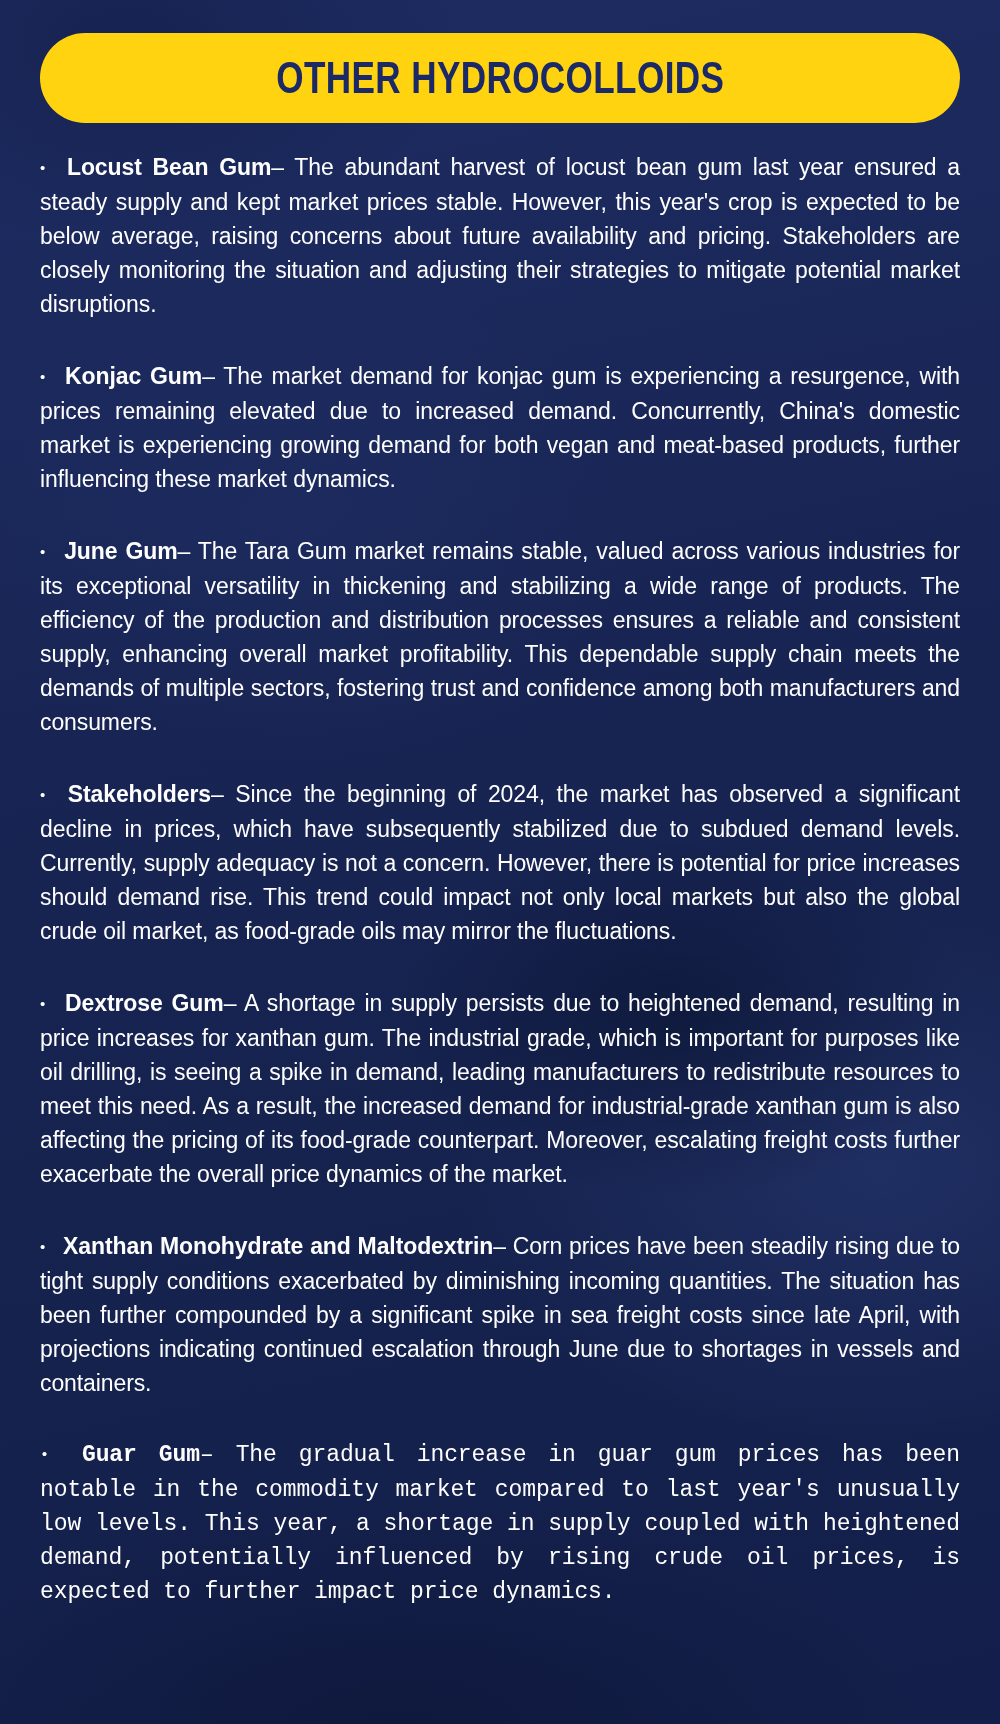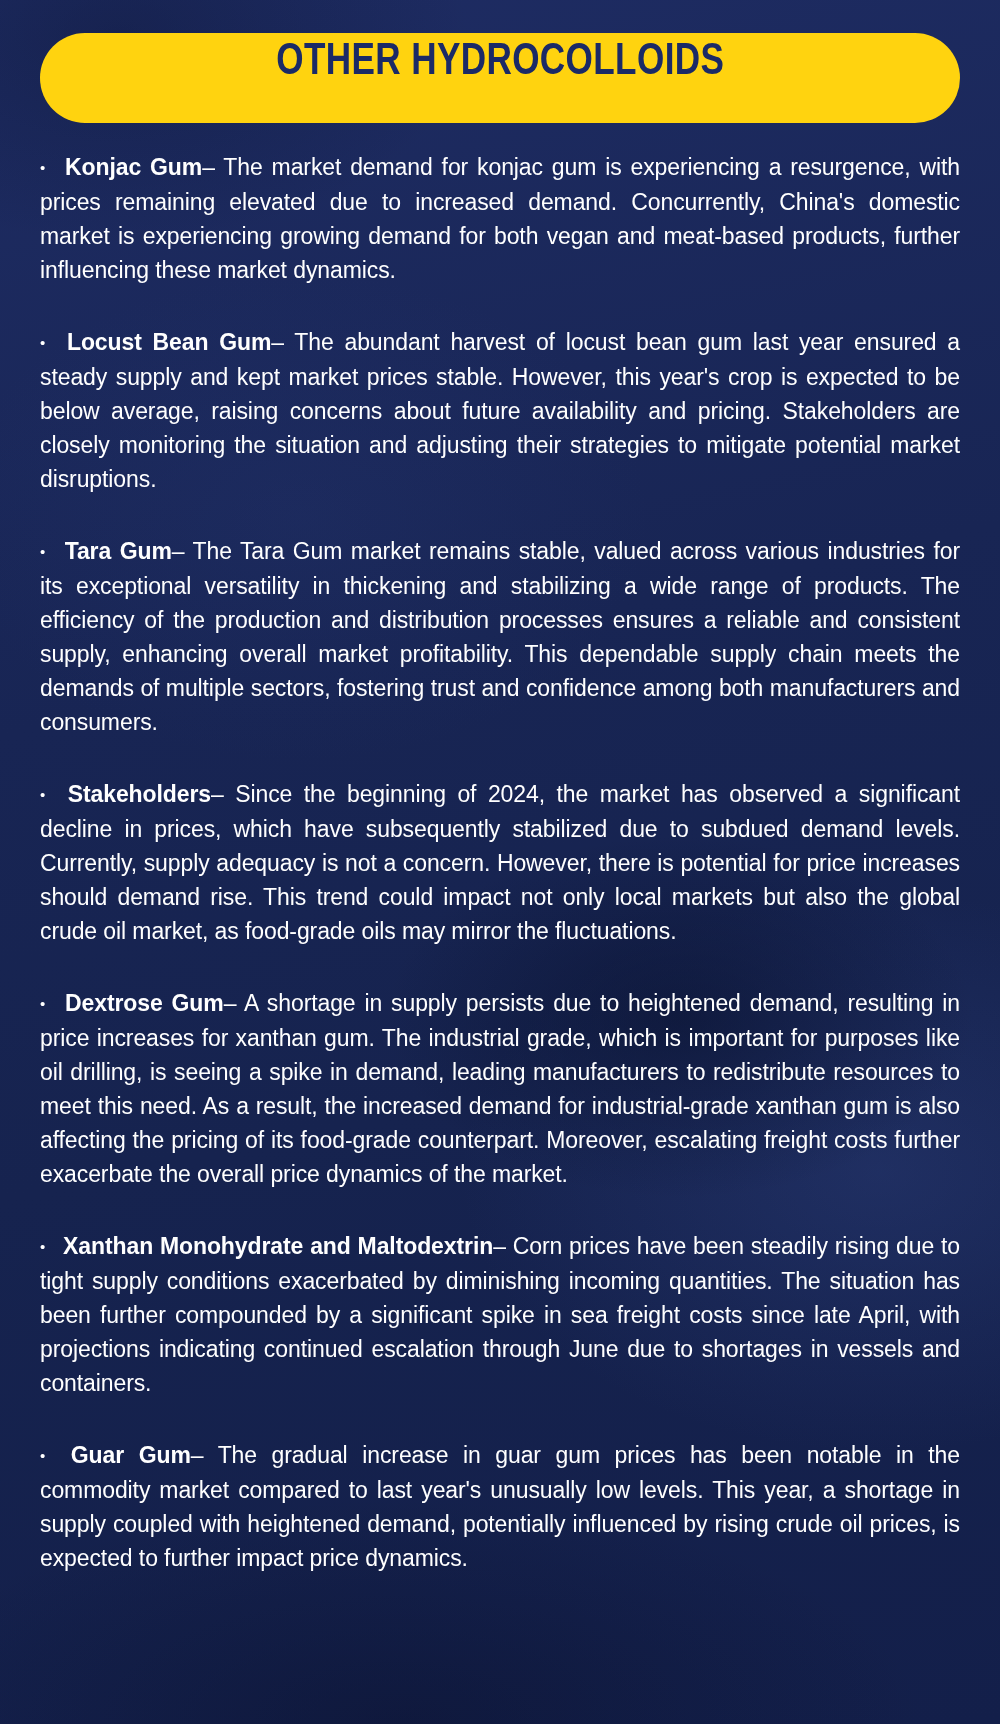--- a/index.html
+++ b/index.html
@@ -26,21 +26,21 @@
   }
   .header-pill {
     position: absolute;
     left: 40px;
     top: 33px;
     width: 920px;
     height: 90px;
     background: #FFD30F;
     border-radius: 46px;
     display: flex;
-    align-items: flex-start;
+    align-items: center;
     justify-content: center;
   }
   .pill-title {
     display: inline-block;
     color: #1B2A66;
     font-size: 45px;
     font-weight: bold;
     letter-spacing: 0.5px;
     white-space: nowrap;
     transform: scaleX(0.78);
@@ -54,20 +54,21 @@
   .item {
     margin: 0 0 38px 0;
     color: #ffffff;
     font-size: 23px;
     line-height: 34px;
     text-align: justify;
     letter-spacing: -0.1px;
   }
   .item:last-child {
     margin-bottom: 0;
+    font-family: Liberation Mono, monospace;
   }
   .bullet {
     font-size: 15px;
     margin-right: 11px;
     vertical-align: 2px;
   }
   .term {
     font-weight: bold;
   }
   .separator {
@@ -80,33 +81,33 @@
 <div class="page">
 
   <div class="header-pill">
     <span class="pill-title">OTHER HYDROCOLLOIDS</span>
   </div>
 
   <div class="content">
 
     <p class="item">
       <span class="bullet">•</span>
+      <span class="term">Locust Bean Gum</span><span class="separator">–</span>
+      <span class="body-text">The abundant harvest of locust bean gum last year ensured a steady supply and kept market prices stable. However, this year's crop is expected to be below average, raising concerns about future availability and pricing. Stakeholders are closely monitoring the situation and adjusting their strategies to mitigate potential market disruptions.</span>
+    </p>
+
+    <p class="item">
+      <span class="bullet">•</span>
       <span class="term">Konjac Gum</span><span class="separator">–</span>
       <span class="body-text">The market demand for konjac gum is experiencing a resurgence, with prices remaining elevated due to increased demand. Concurrently, China's domestic market is experiencing growing demand for both vegan and meat-based products, further influencing these market dynamics.</span>
     </p>
 
     <p class="item">
       <span class="bullet">•</span>
-      <span class="term">Locust Bean Gum</span><span class="separator">–</span>
-      <span class="body-text">The abundant harvest of locust bean gum last year ensured a steady supply and kept market prices stable. However, this year's crop is expected to be below average, raising concerns about future availability and pricing. Stakeholders are closely monitoring the situation and adjusting their strategies to mitigate potential market disruptions.</span>
-    </p>
-
-    <p class="item">
-      <span class="bullet">•</span>
-      <span class="term">Tara Gum</span><span class="separator">–</span>
+      <span class="term">June Gum</span><span class="separator">–</span>
       <span class="body-text">The Tara Gum market remains stable, valued across various industries for its exceptional versatility in thickening and stabilizing a wide range of products. The efficiency of the production and distribution processes ensures a reliable and consistent supply, enhancing overall market profitability. This dependable supply chain meets the demands of multiple sectors, fostering trust and confidence among both manufacturers and consumers.</span>
     </p>
 
     <p class="item">
       <span class="bullet">•</span>
       <span class="term">Stakeholders</span><span class="separator">–</span>
       <span class="body-text">Since the beginning of 2024, the market has observed a significant decline in prices, which have subsequently stabilized due to subdued demand levels. Currently, supply adequacy is not a concern. However, there is potential for price increases should demand rise. This trend could impact not only local markets but also the global crude oil market, as food-grade oils may mirror the fluctuations.</span>
     </p>
 
     <p class="item">

